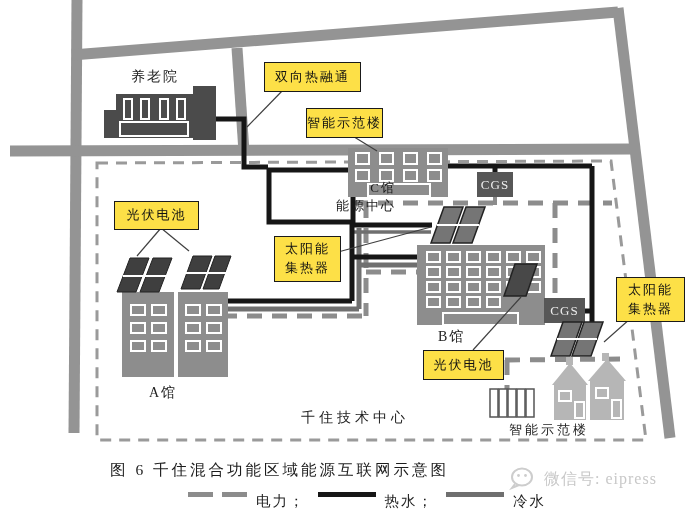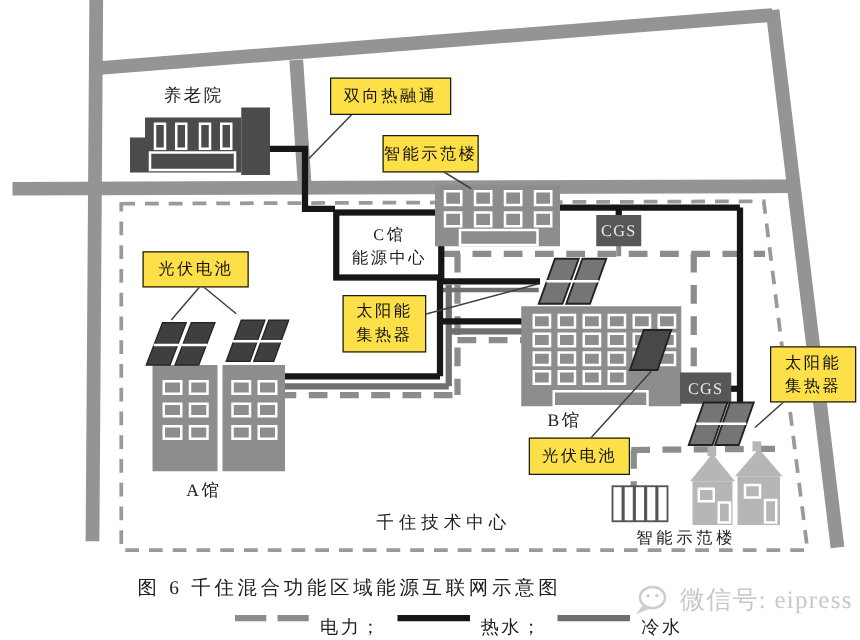--- a/index.html
+++ b/index.html
@@ -6,33 +6,33 @@
   #stage{position:relative;width:688px;height:512px;background:#fff;overflow:hidden;
          font-family:"Liberation Serif","DejaVu Serif",serif;}
   #diagram{position:absolute;left:0;top:0;}
   .callout{position:absolute;background:#fde047;border:1.5px solid #1a1a1a;display:flex;flex-direction:column;
            align-items:center;justify-content:center;font-size:13px;letter-spacing:2px;color:#111;
            text-align:center;line-height:1.45;z-index:30;}
   .maplabel{position:absolute;color:#222;font-size:14px;letter-spacing:2px;z-index:25;text-align:left;}
   .cgstext{position:absolute;color:#ededed;font-size:13px;letter-spacing:1px;z-index:25;
            display:flex;align-items:center;justify-content:center;}
   .cbox-text{position:absolute;left:271px;top:173px;width:81px;height:48px;display:flex;flex-direction:column;
-           align-items:center;justify-content:center;font-size:13px;letter-spacing:2px;color:#1a1a1a;z-index:25;line-height:1.4;}
+           align-items:flex-end;justify-content:center;font-size:13px;letter-spacing:2px;color:#1a1a1a;z-index:25;line-height:1.4;padding-left:44px;}
   .caption{position:absolute;left:110px;top:460px;width:460px;text-align:left;font-size:15.5px;
            letter-spacing:3px;color:#1c1c1c;z-index:25;}
   .legend{position:absolute;left:188px;top:492px;display:flex;align-items:center;font-size:14.5px;
           letter-spacing:2px;color:#1c1c1c;z-index:25;}
   .sw{height:5px;display:inline-block;}
   .sw-dash{width:25px;background:#8c8c8c;margin-right:9px;}
   .sw-black{width:58px;background:#161616;}
   .sw-gray{width:58px;background:#6f6f6f;}
   .lg-item{display:flex;align-items:flex-start;margin-right:12px;}
   .lg-label{margin-left:9px;}
   .watermark{position:absolute;left:509px;top:466px;display:flex;align-items:center;gap:5px;
-             color:#c8c8c8;font-size:20px;letter-spacing:1px;z-index:25;}
+             color:#c8c8c8;font-size:16px;letter-spacing:1px;z-index:25;}
 </style>
 </head>
 <body>
 
 <div id="stage">
 
 <svg id="diagram" width="688" height="512" viewBox="0 0 688 512">
 
   <g stroke="#949494" stroke-width="11" fill="none">
     <line x1="77" y1="0" x2="74" y2="433"></line>

